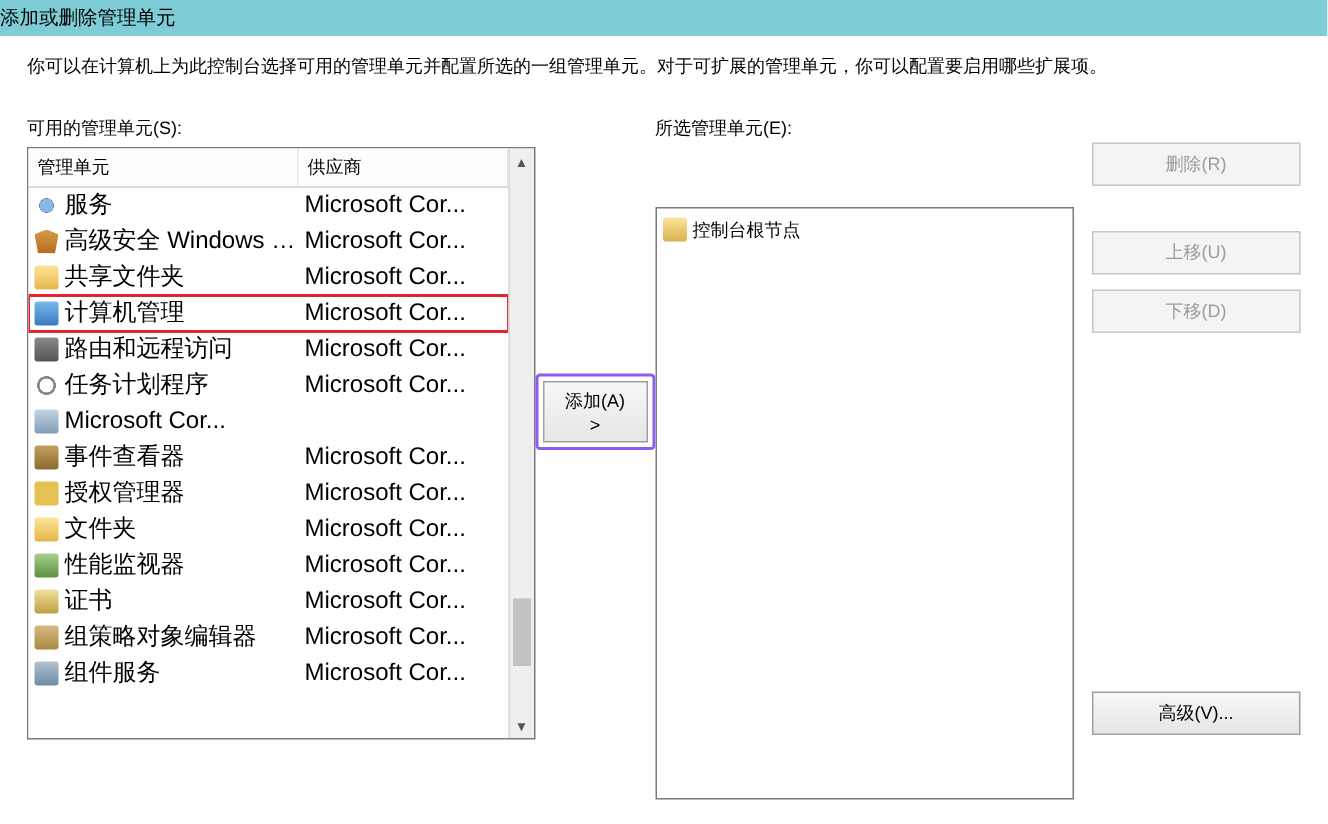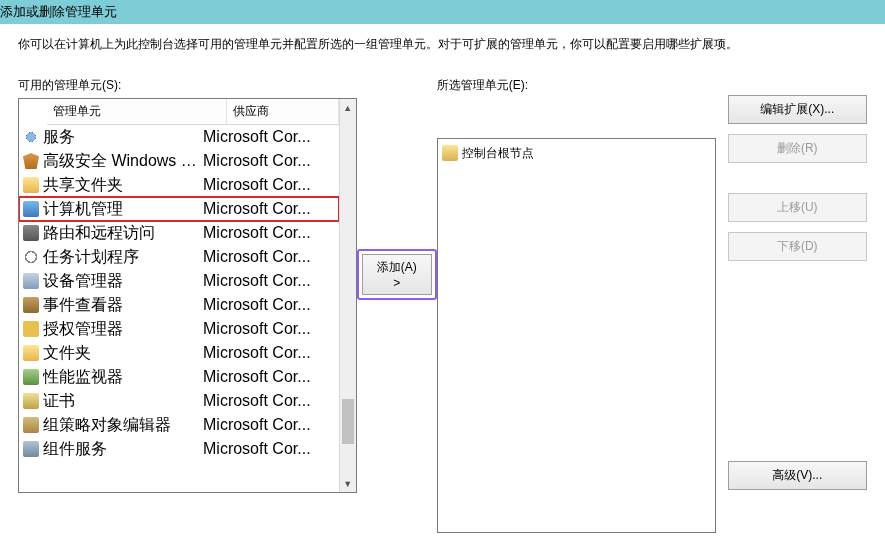--- a/index.html
+++ b/index.html
@@ -47,21 +47,20 @@
   }
   .list-content {
     flex: 1;
     overflow-y: auto;
     background: #fff;
   }
   .list-header {
     display: flex;
     background: #86efac;
     border-bottom: 1px solid #d8d8d8;
-    margin-left: 28px;
   }
   .list-header-cell {
     padding: 4px 6px;
     border-right: 1px solid #e4e4e4;
     font-size: 12px;
     background: #fdfdfd;
   }
   .list-header-cell.name { width: 180px; flex-shrink: 0; }
   .list-header-cell.vendor { flex: 1; }
   .list-row {
@@ -211,21 +210,20 @@
                 <span class="row-name">路由和远程访问</span>
                 <span class="row-vendor">Microsoft Cor...</span>
               </div>
               <div class="list-row">
                 <span class="row-icon ic-clock"></span>
                 <span class="row-name">任务计划程序</span>
                 <span class="row-vendor">Microsoft Cor...</span>
               </div>
               <div class="list-row">
                 <span class="row-icon ic-device"></span>
-                <span class="row-name">设备管理器</span>
                 <span class="row-vendor">Microsoft Cor...</span>
               </div>
               <div class="list-row">
                 <span class="row-icon ic-event"></span>
                 <span class="row-name">事件查看器</span>
                 <span class="row-vendor">Microsoft Cor...</span>
               </div>
               <div class="list-row">
                 <span class="row-icon ic-key"></span>
                 <span class="row-name">授权管理器</span>
@@ -278,21 +276,20 @@
         <div class="tree-item">
           <span class="row-icon ic-root"></span>
           <span>控制台根节点</span>
         </div>
       </div>
     </div>
 
     <div class="col-buttons">
       <div class="section-label">&nbsp;</div>
       <div class="right-col-stack">
-        <button class="btn wide">编辑扩展(X)...</button>
         <button class="btn wide disabled">删除(R)</button>
         <div class="button-gap"></div>
         <button class="btn wide disabled">上移(U)</button>
         <button class="btn wide disabled">下移(D)</button>
         <div class="spacer"></div>
         <button class="btn wide">高级(V)...</button>
       </div>
     </div>
 
   </div>

